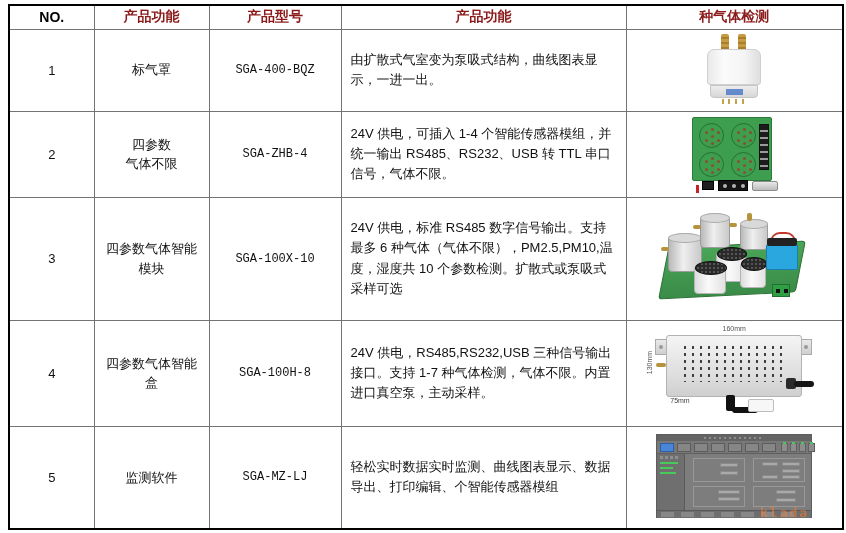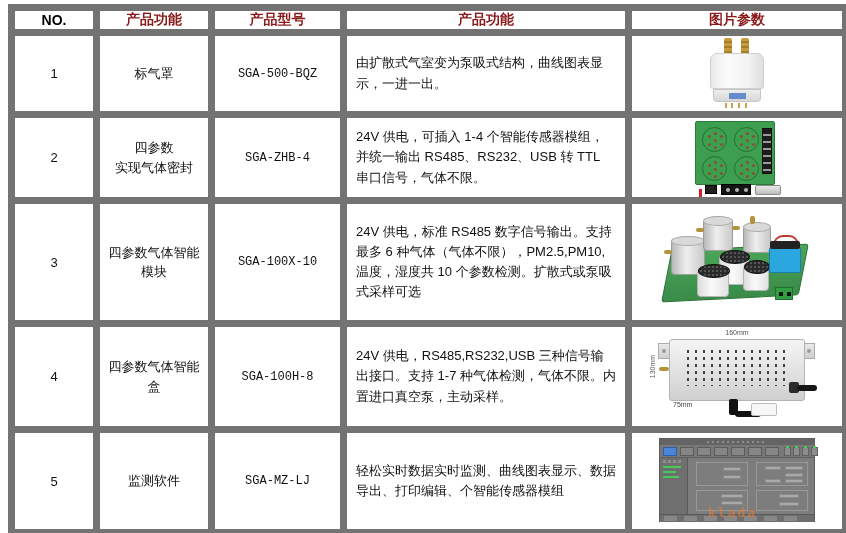--- a/index.html
+++ b/index.html
@@ -1,21 +1,21 @@
 <!DOCTYPE html>
 <html><head>
 <meta charset="utf-8">
 <style>
   * { margin:0; padding:0; box-sizing:border-box; }
   html,body { background:#fff; }
   body { font-family:"Liberation Sans","DejaVu Sans",sans-serif; }
   .page { position:relative; width:846px; height:533px; background:#fff; overflow:hidden; }
 
   table.product { position:absolute; left:8px; top:4px; width:834px; border-collapse:collapse; table-layout:fixed; border:2px solid #000; }
-  td,th { border:7px solid #737373; vertical-align:middle; overflow:hidden; }
+  td,th { border:1px solid #737373; vertical-align:middle; overflow:hidden; }
 
   thead th { height:24px; font-size:14px; font-weight:bold; text-align:center; }
   .th-dark { color:#000; }
   .th-red  { color:#8b1a1a; }
 
   .c-no    { text-align:center; font-size:13px; color:#111; }
   .c-name  { text-align:center; font-size:13px; color:#111; white-space:pre-line; line-height:1.5;margin-left:32px; }
   .c-model { text-align:center; font-size:12px; color:#111; font-family:"Liberation Mono","DejaVu Sans Mono",monospace; }
   .c-func  { font-size:13px; color:#111; line-height:1.55; padding:6px 9px; text-align:left; }
   .c-img   { background:#fff; }
@@ -104,48 +104,48 @@
   .sw-group { position:absolute; border:1px solid #989898; }
   .sw-group i { position:absolute; height:4px; background:#a9a9a9; border:1px solid #8a8a8a; }
   .g-a{left:36px;top:4px;width:52px;height:24px} .g-b{left:96px;top:4px;width:52px;height:24px}
   .g-c{left:36px;top:32px;width:52px;height:21px}.g-d{left:96px;top:32px;width:52px;height:21px}
   .fa1{left:26px;top:4px;width:18px}.fa2{left:26px;top:12px;width:18px}
   .fb1{left:8px;top:3px;width:16px}.fb2{left:28px;top:3px;width:18px}.fb3{left:28px;top:10px;width:18px}.fb4{left:8px;top:16px;width:16px}.fb5{left:28px;top:16px;width:18px}
   .fc1{left:24px;top:3px;width:22px}.fc2{left:24px;top:10px;width:22px}
   .fd1{left:22px;top:3px;width:20px}.fd2{left:22px;top:11px;width:20px}
   .sw-status { height:8px; background:#6e6e6e; border-top:1px solid #5a5a5a; background-image:repeating-linear-gradient(90deg,#888 0 13px,transparent 13px 20px); background-size:140px 5px; background-repeat:no-repeat; background-position:4px 1px; }
 
-  .watermark { position:absolute; left:708px; top:505px; font-size:13px; font-weight:bold; color:#f97c2e; opacity:.55; letter-spacing:2px; font-family:"DejaVu Sans Mono",monospace; }
+  .watermark { position:absolute; left:760px; top:505px; font-size:13px; font-weight:bold; color:#f97c2e; opacity:.55; letter-spacing:2px; font-family:"DejaVu Sans Mono",monospace; }
 </style>
 </head>
 <body>
 
 <div class="page">
   <table class="product">
     <colgroup>
       <col style="width:85px">
         <col style="width:115px">
         <col style="width:132px">
         <col style="width:285px">
         <col style="width:217px">
     </colgroup>
     <thead>
       <tr>
         <th class="th-dark">NO.</th>
         <th class="th-red">产品功能</th>
         <th class="th-red">产品型号</th>
         <th class="th-red">产品功能</th>
-        <th class="th-red">图片参数</th>
+        <th class="th-red">种气体检测</th>
       </tr>
     </thead>
     <tbody>
       <tr class="r1">
         <td class="c-no">1</td>
         <td class="c-name">标气罩</td>
-        <td class="c-model">SGA-500-BQZ</td>
+        <td class="c-model">SGA-400-BQZ</td>
         <td class="c-func">由扩散式气室变为泵吸式结构，曲线图表显示，一进一出。</td>
         <td class="c-img">
           <div class="imgwrap">
             <div class="ill ill-hood">
               <i class="fit f1"></i>
                 <i class="fit f2"></i>
               <div class="hood-body"></div>
               <div class="hood-base">
                   <span class="hood-label"></span>
                 </div>
@@ -153,21 +153,21 @@
                 <i class="pin p2"></i>
                 <i class="pin p3"></i>
                 <i class="pin p4"></i>
             </div>
           </div>
         </td>
       </tr>
       <tr class="r2">
         <td class="c-no">2</td>
         <td class="c-name">四参数
-实现气体密封</td>
+气体不限</td>
         <td class="c-model">SGA-ZHB-4</td>
         <td class="c-func">24V 供电，可插入 1-4 个智能传感器模组，并统一输出 RS485、RS232、USB 转 TTL 串口信号，气体不限。</td>
         <td class="c-img">
           <div class="imgwrap">
             <div class="ill ill-pcb">
               <div class="pcb-board">
                 <span class="pcb-circ c1">
                     <i></i>
                   </span>
                   <span class="pcb-circ c2">

